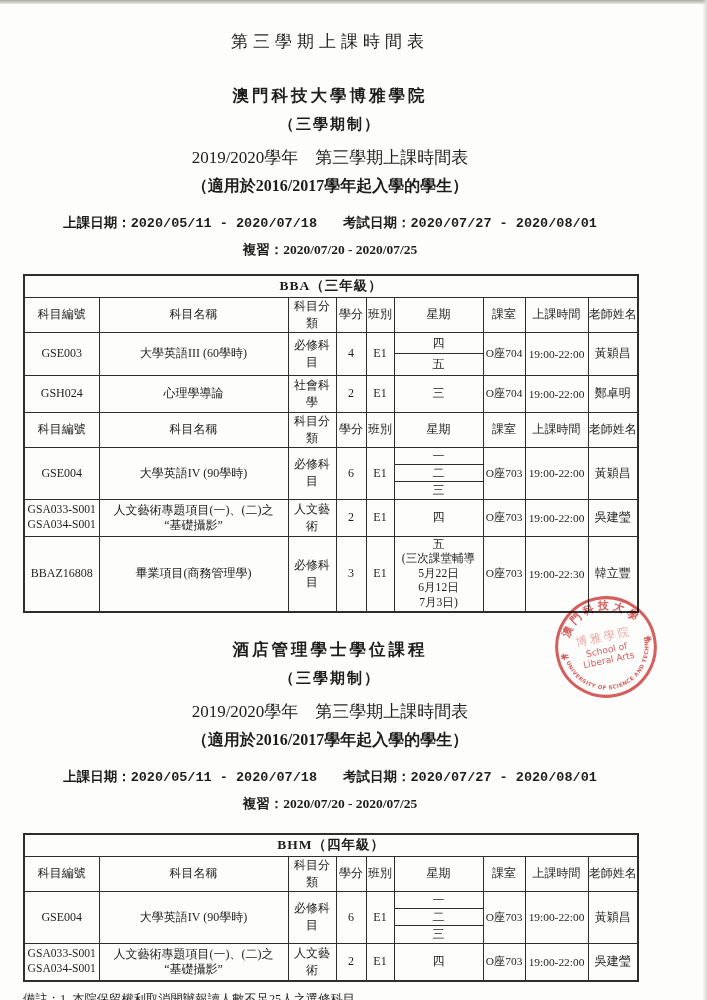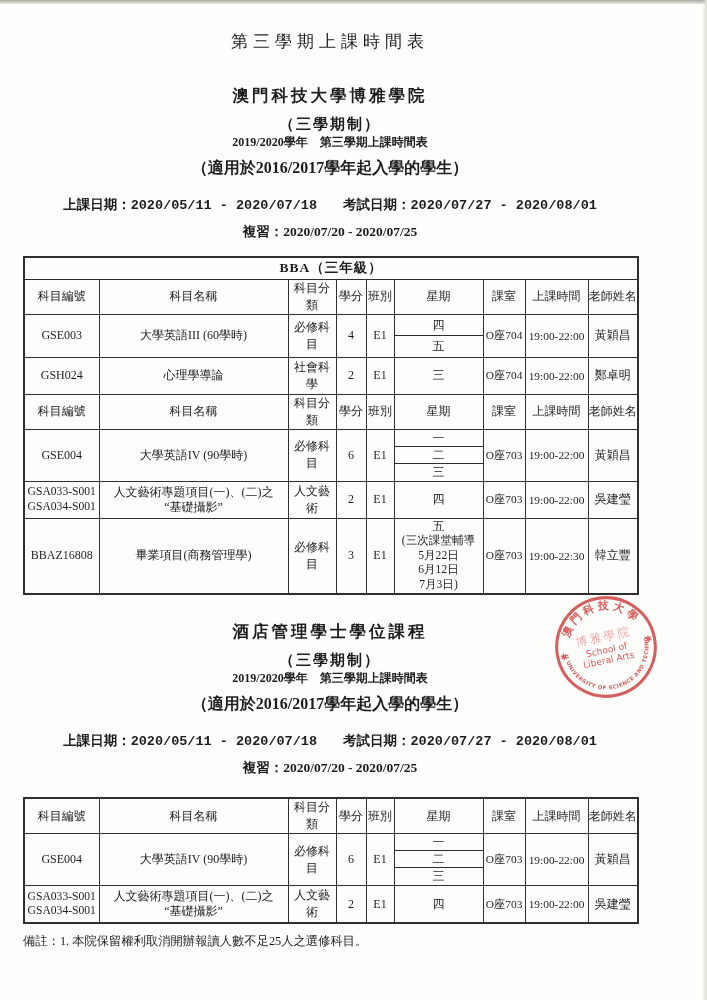--- a/index.html
+++ b/index.html
@@ -14,21 +14,21 @@
   .scan-top { position:absolute; top:0; left:0; width:707px; height:4px;
     background:linear-gradient(#aaaaa2,#e9e9e3); }
   .scan-right { position:absolute; top:0; right:0; width:5px; height:1000px;
     background:linear-gradient(90deg, rgba(0,0,0,0), #ddddd6); }
   .content { padding:0 0 0 23px; width:660px; }
   .c { text-align:center; width:614px; }
   .inst { margin-top:30px; font-size:17px; letter-spacing:5px; }
   .prog { margin-top:32px; font-size:16.5px; font-weight:bold; letter-spacing:3px; }
   .prog2 { margin-top:26px; font-size:16.5px; font-weight:bold; letter-spacing:3px; }
   .sys { margin-top:8px; font-size:15px; font-weight:bold; letter-spacing:2px; }
-  .term { margin-top:0; font-size:12px; font-weight:bold; }
+  .term { margin-top:12px; font-size:17px; font-weight:normal; }
   .appl { margin-top:7px; font-size:16px; font-weight:bold; }
   .dates { margin-top:17px; font-size:13.5px; font-weight:bold;
     display:flex; justify-content:center; gap:26px; width:614px;font-family:Liberation Mono, monospace; }
   .review { margin-top:9px; font-size:13.5px; font-weight:bold; }
 
   table { border-collapse:collapse; table-layout:fixed; width:614px;
     border:2px solid #2e2e2e; margin-top:15px; }
   table.bhm { margin-top:20px; }
   col.c-code{width:75px;} col.c-name{width:189px;} col.c-cat{width:48px;}
   col.c-cr{width:30px;} col.c-cls{width:28px;} col.c-day{width:89px;}
@@ -215,20 +215,23 @@
         <col class="c-name">
         <col class="c-cat">
         <col class="c-cr">
       <col class="c-cls">
         <col class="c-day">
         <col class="c-room">
         <col class="c-time">
         <col class="c-tea">
     </colgroup>
     <tbody>
+        <tr class="banner">
+      <td colspan="9">BHM（四年級）</td>
+    </tr>
     <tr class="cols">
       <th>科目編號</th>
       <th>科目名稱</th>
       <th>科目分類</th>
       <th>學分</th>
       <th>班別</th>
       <th>星期</th>
       <th>課室</th>
       <th>上課時間</th>
       <th>老師姓名</th>

